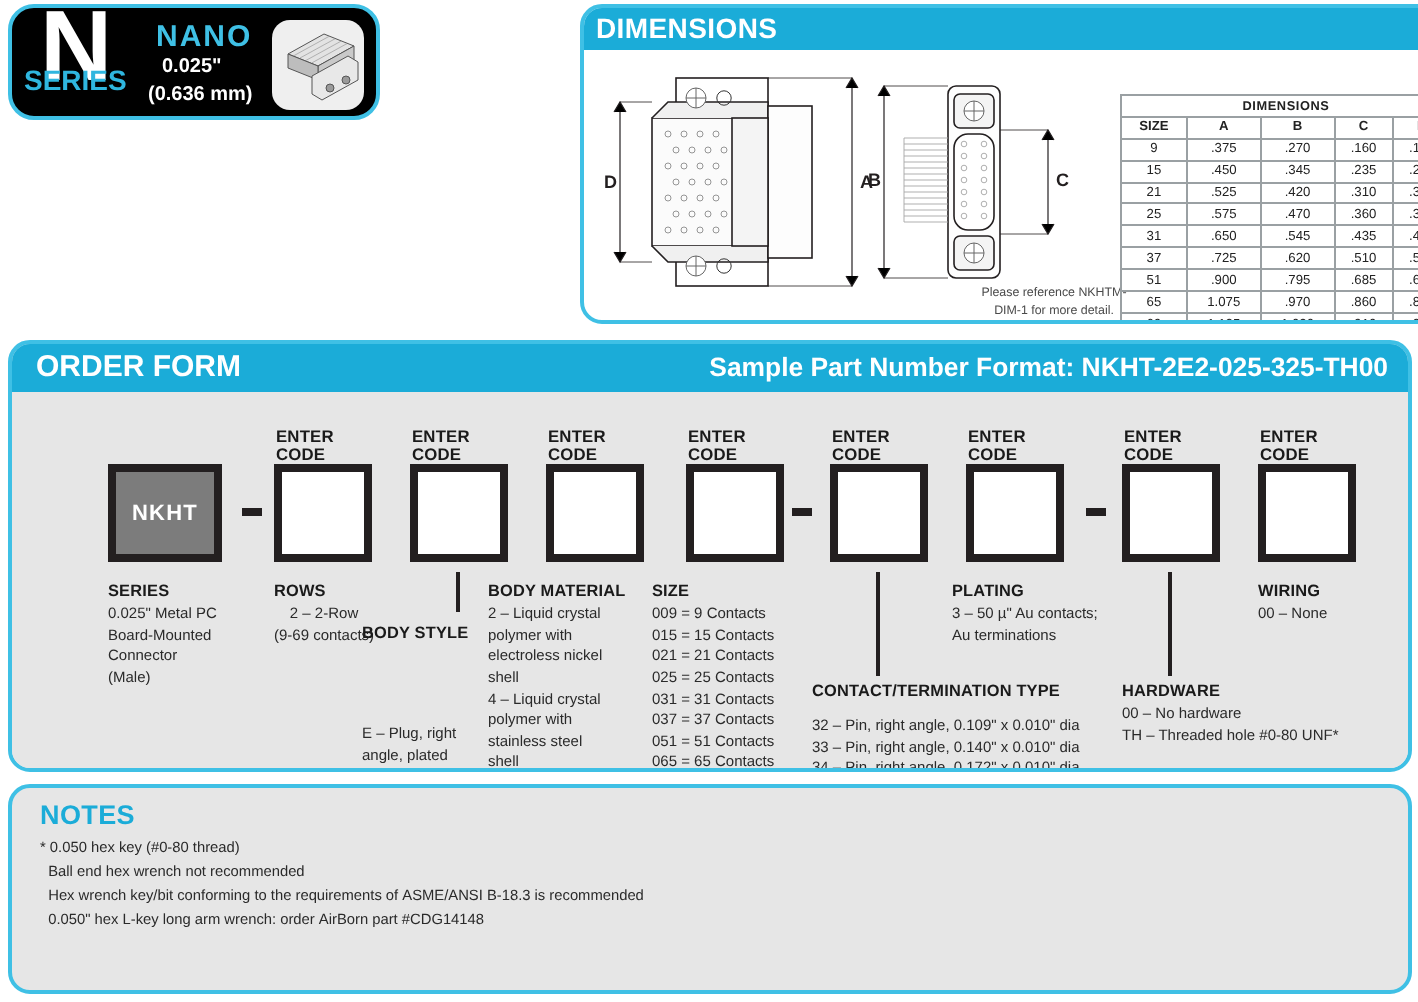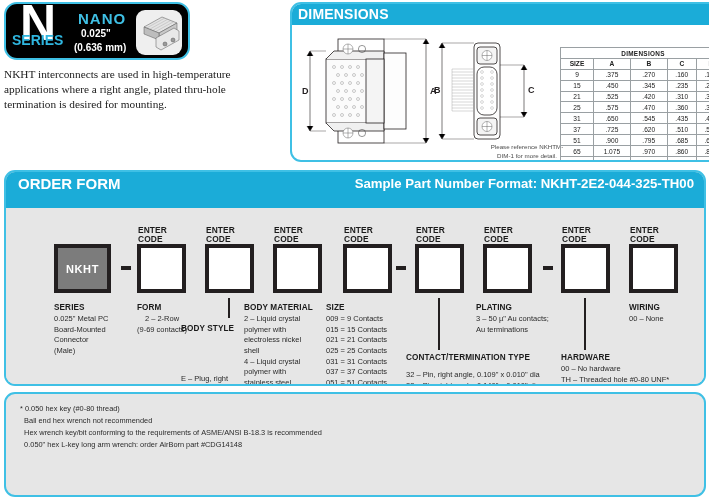--- a/index.html
+++ b/index.html
@@ -105,21 +105,21 @@
   table.dimtable tr.head td { font-weight: bold; }
 
   
   #order-panel {
     position: absolute; left: 4px; top: 170px;
     width: 702px; height: 216px;
     border: 2px solid #3FC0E5; border-radius: 11px;
     overflow: hidden; background: #e8e8e8;
   }
   .of-header {
-    height: 36px; background: #1BACD8; position: relative;
+    height: 24px; background: #1BACD8; position: relative;
   }
   .of-header .of-title {
     position: absolute; left: 12px; top: 3px;
     color: #ffffff; font-size: 15px; font-weight: bold;
   }
   .of-header .of-sample {
     position: absolute; right: 10px; top: 4px;
     color: #ffffff; font-size: 13.2px; font-weight: bold;
   }
   .of-body {
@@ -196,21 +196,20 @@
             <circle cx="29" cy="34" r="2" fill="#9a9a9a"></circle>
             <circle cx="37" cy="30" r="2" fill="#9a9a9a"></circle>
           </g>
           <g stroke="#9a9a9a" stroke-width="0.35">
             <path d="M11 17.8 L28.5 8.2 M14 19 L31.5 9.4 M17 20.2 L34.5 10.6 M20 21.4 L37.5 11.8"></path>
           </g>
         </svg>
       </div>
     </div>
 
-    <div class="panel-desc">NKHT interconnects are used in high-temperature applications where a right angle, plated thru-hole termination is desired for mounting.</div>
   </div>
 
   <div id="dim-panel">
     <div class="dim-header">DIMENSIONS</div>
 
     <div class="dim-body">
 
       <svg width="150" height="125" style="position:absolute;left:4px;top:6px;">
         <g stroke="#231f20" stroke-width="0.8" fill="none">
           <rect x="42" y="8" width="46" height="20"></rect>
@@ -415,21 +414,21 @@
               </tr>
             </tbody>
         </table>
       </div>
     </div>
   </div>
 
   <div id="order-panel">
     <div class="of-header">
       <div class="of-title">ORDER FORM</div>
-      <div class="of-sample">Sample Part Number Format: NKHT-2E2-044-325-TH00</div>
+      <div class="of-sample">Sample Part Number Format: NKHT-2E2-025-325-TH00</div>
     </div>
 
     <div class="of-body">
 
       <div class="seriesbox" style="left:48px;top:36px;">NKHT</div>
 
       <div class="dash" style="left:115px;top:58px;"></div>
       <div class="dash" style="left:390px;top:58px;"></div>
       <div class="dash" style="left:537px;top:58px;"></div>
 
@@ -462,21 +461,21 @@
       <div class="vline" style="left:222px;top:90px;height:20px;"></div>
       <div class="vline" style="left:432px;top:90px;height:52px;"></div>
       <div class="vline" style="left:578px;top:90px;height:52px;"></div>
 
       <div class="lbl-title" style="left:48px;top:95px;">SERIES</div>
       <div class="lbl-body" style="left:48px;top:106px;">0.025" Metal PC
 Board-Mounted
 Connector
 (Male)</div>
 
-      <div class="lbl-title" style="left:131px;top:95px;">FORM</div>
+      <div class="lbl-title" style="left:131px;top:95px;">ROWS</div>
       <div class="lbl-body" style="left:131px;top:106px;text-align:center;">2 – 2-Row
 (9-69 contacts)</div>
 
       <div class="lbl-title" style="left:175px;top:116px;">BODY STYLE</div>
       <div class="lbl-body" style="left:175px;top:127px;margin-top:39px;">E – Plug, right
      angle, plated
      thru-hole</div>
 
       <div class="lbl-title" style="left:238px;top:95px;">BODY MATERIAL</div>
       <div class="lbl-body" style="left:238px;top:106px;">2 – Liquid crystal
@@ -512,20 +511,21 @@
       <div class="lbl-body" style="left:555px;top:156px;">00 – No hardware
 TH – Threaded hole #0-80 UNF*</div>
 
       <div class="lbl-title" style="left:623px;top:95px;">WIRING</div>
       <div class="lbl-body" style="left:623px;top:106px;">00 – None</div>
 
     </div>
   </div>
 
   <div id="notes-panel">
+    <div class="notes-title">NOTES</div>
     <div class="notes-list" id="notes-list">
         <div>*&nbsp;0.050&nbsp;hex&nbsp;key&nbsp;(#0-80&nbsp;thread)</div>
         <div>&nbsp;&nbsp;Ball&nbsp;end&nbsp;hex&nbsp;wrench&nbsp;not&nbsp;recommended</div>
         <div>&nbsp;&nbsp;Hex&nbsp;wrench&nbsp;key/bit&nbsp;conforming&nbsp;to&nbsp;the&nbsp;requirements&nbsp;of&nbsp;ASME/ANSI&nbsp;B-18.3&nbsp;is&nbsp;recommended</div>
         <div>&nbsp;&nbsp;0.050"&nbsp;hex&nbsp;L-key&nbsp;long&nbsp;arm&nbsp;wrench:&nbsp;order&nbsp;AirBorn&nbsp;part&nbsp;#CDG14148</div>
       </div>
   </div>
 
 </div>
 

